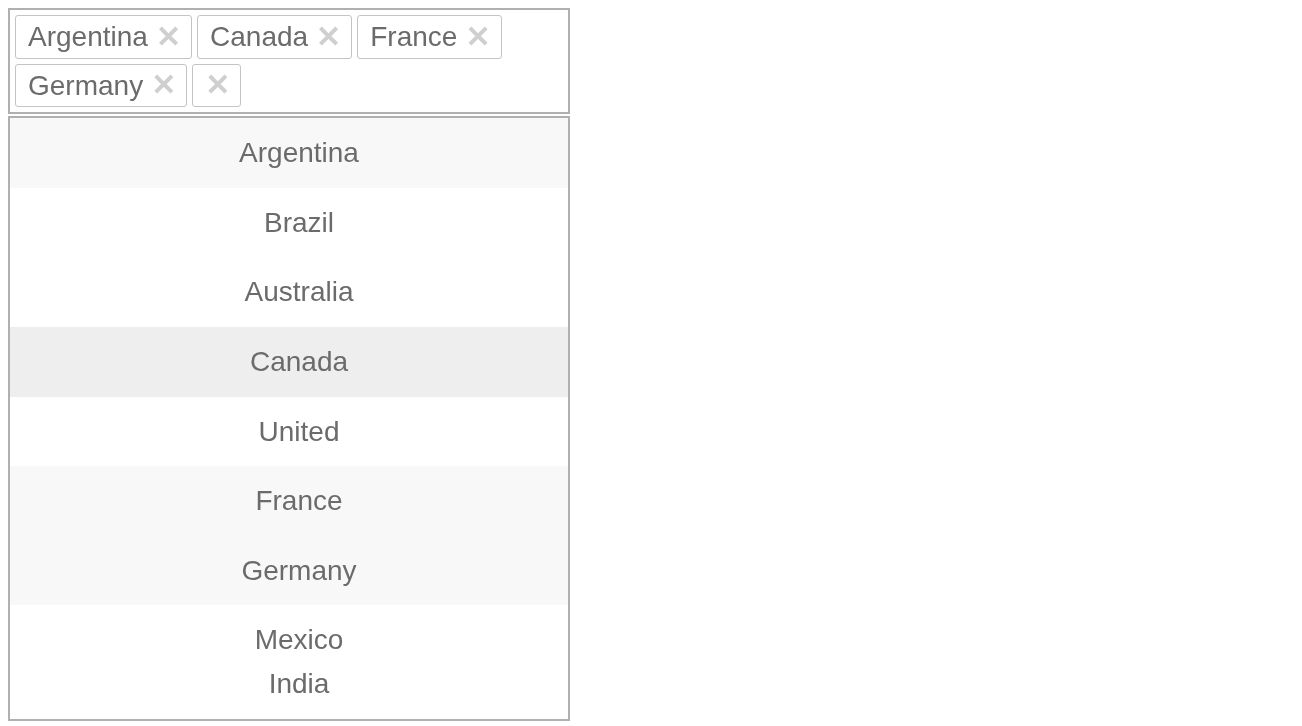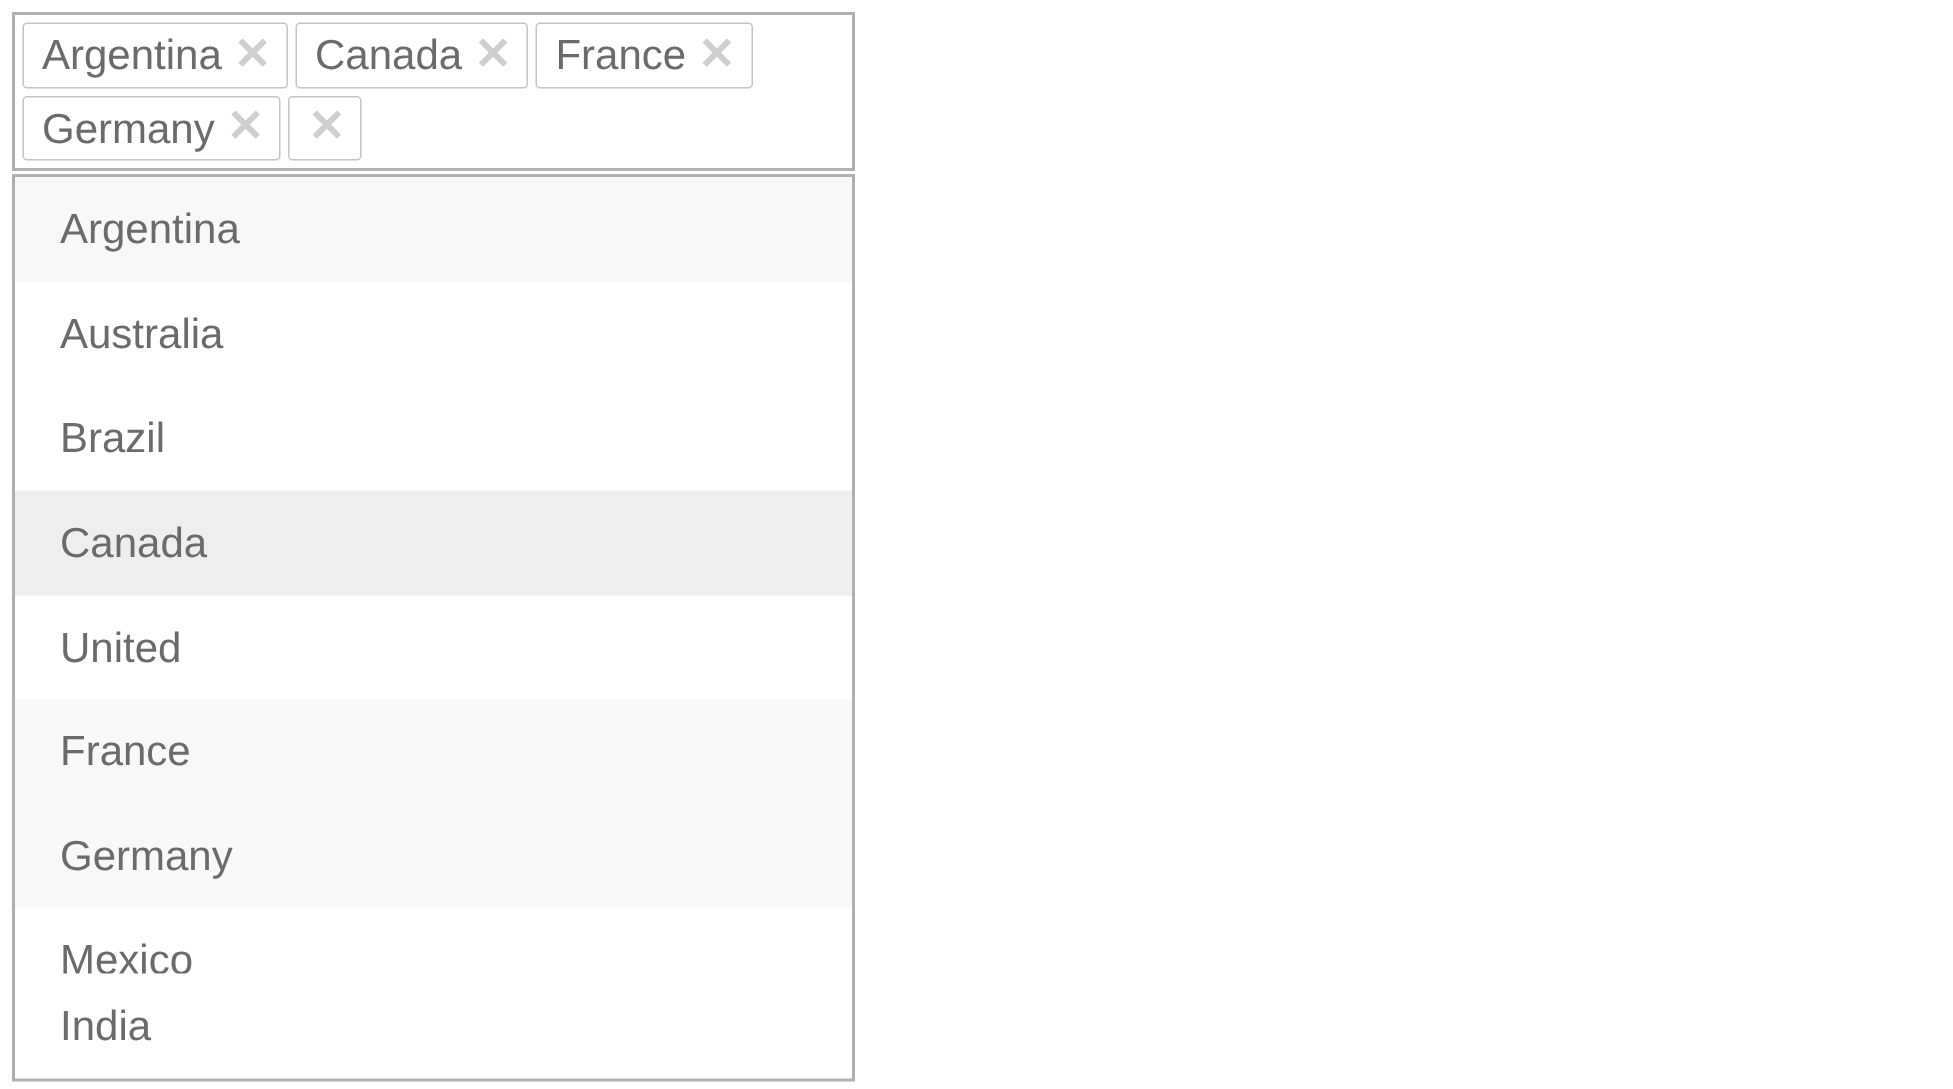--- a/index.html
+++ b/index.html
@@ -6,20 +6,21 @@
     body {
       margin: 0;
       padding: 8px;
       font-family: -apple-system, BlinkMacSystemFont, "Segoe UI", Helvetica, Arial, sans-serif;
       font-size: 28px;
       color: #666;
       background: #fff;
     }
     .multiselect {
       width: 562px;
+      text-align: center;
     }
     .selected-box {
       border: 2px solid #b0b0b0;
       padding: 5px;
       display: flex;
       flex-wrap: wrap;
       gap: 5px;
       background: #fff;
     }
     .tag {
@@ -89,22 +90,22 @@
       <span>Germany</span>
       <span class="remove">✕</span>
     </span>
     <span class="tag">
       <span class="remove">✕</span>
     </span>
   </div>
 
   <div class="dropdown">
     <div class="option selected">Argentina</div>
+    <div class="option">Brazil</div>
     <div class="option">Australia</div>
-    <div class="option">Brazil</div>
     <div class="option highlight">Canada</div>
     <div class="option">United</div>
     <div class="option selected">France</div>
     <div class="option selected">Germany</div>
     <div class="option cut">Mexico</div>
     <div class="option">India</div>
   </div>
 
 </div>
 

